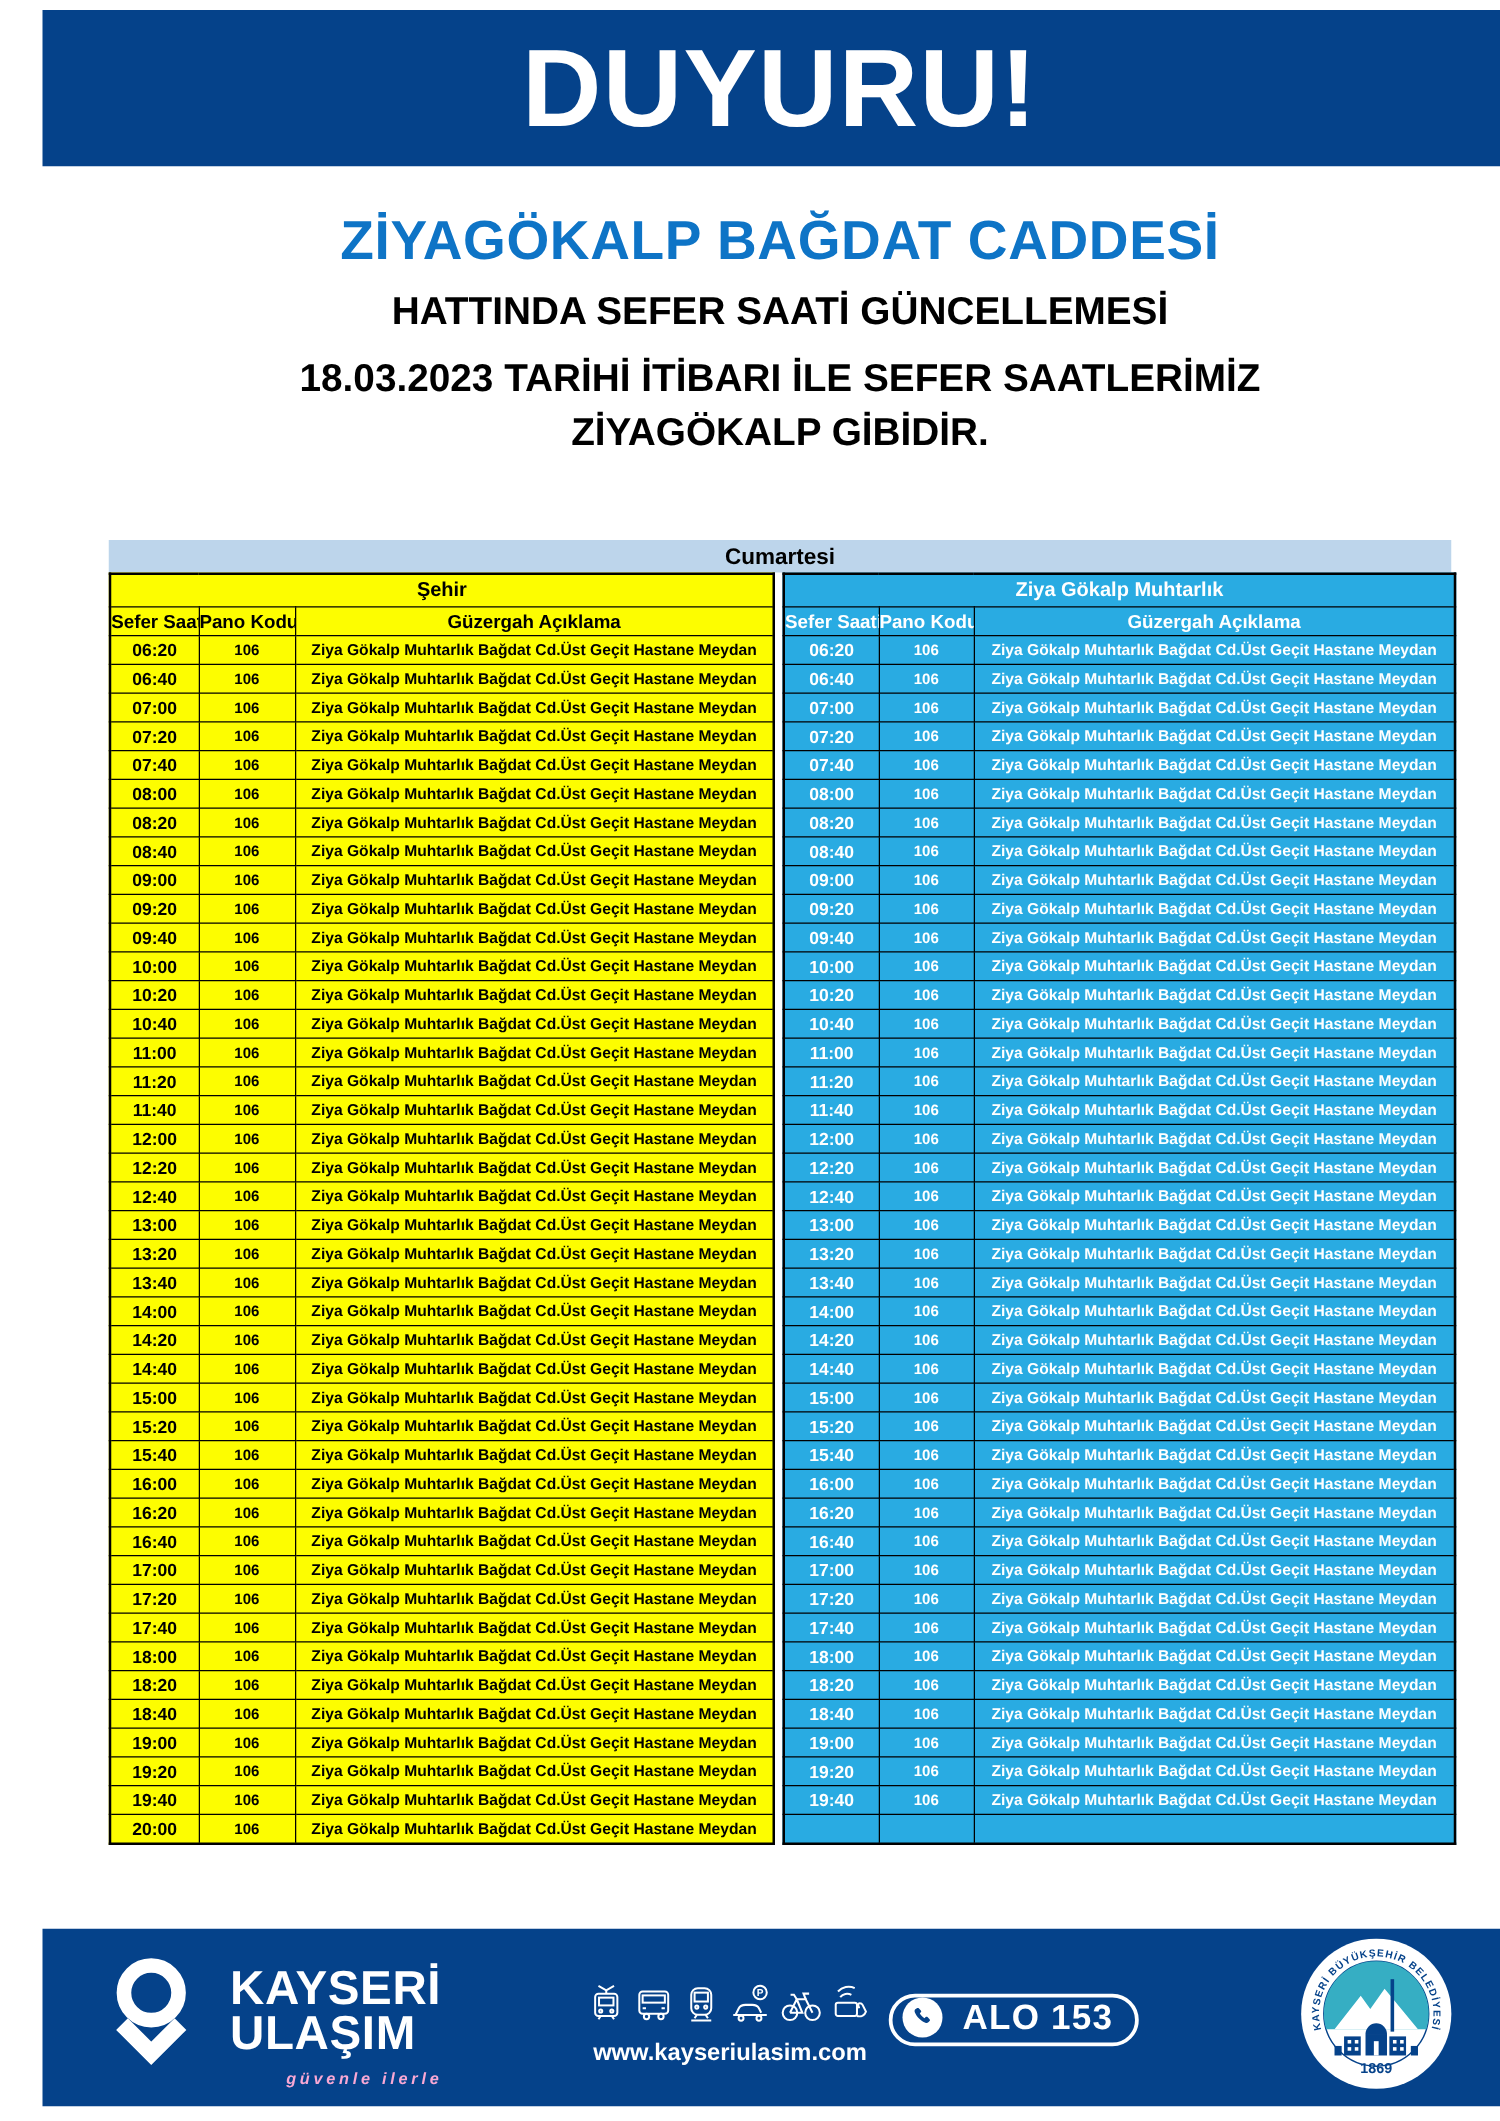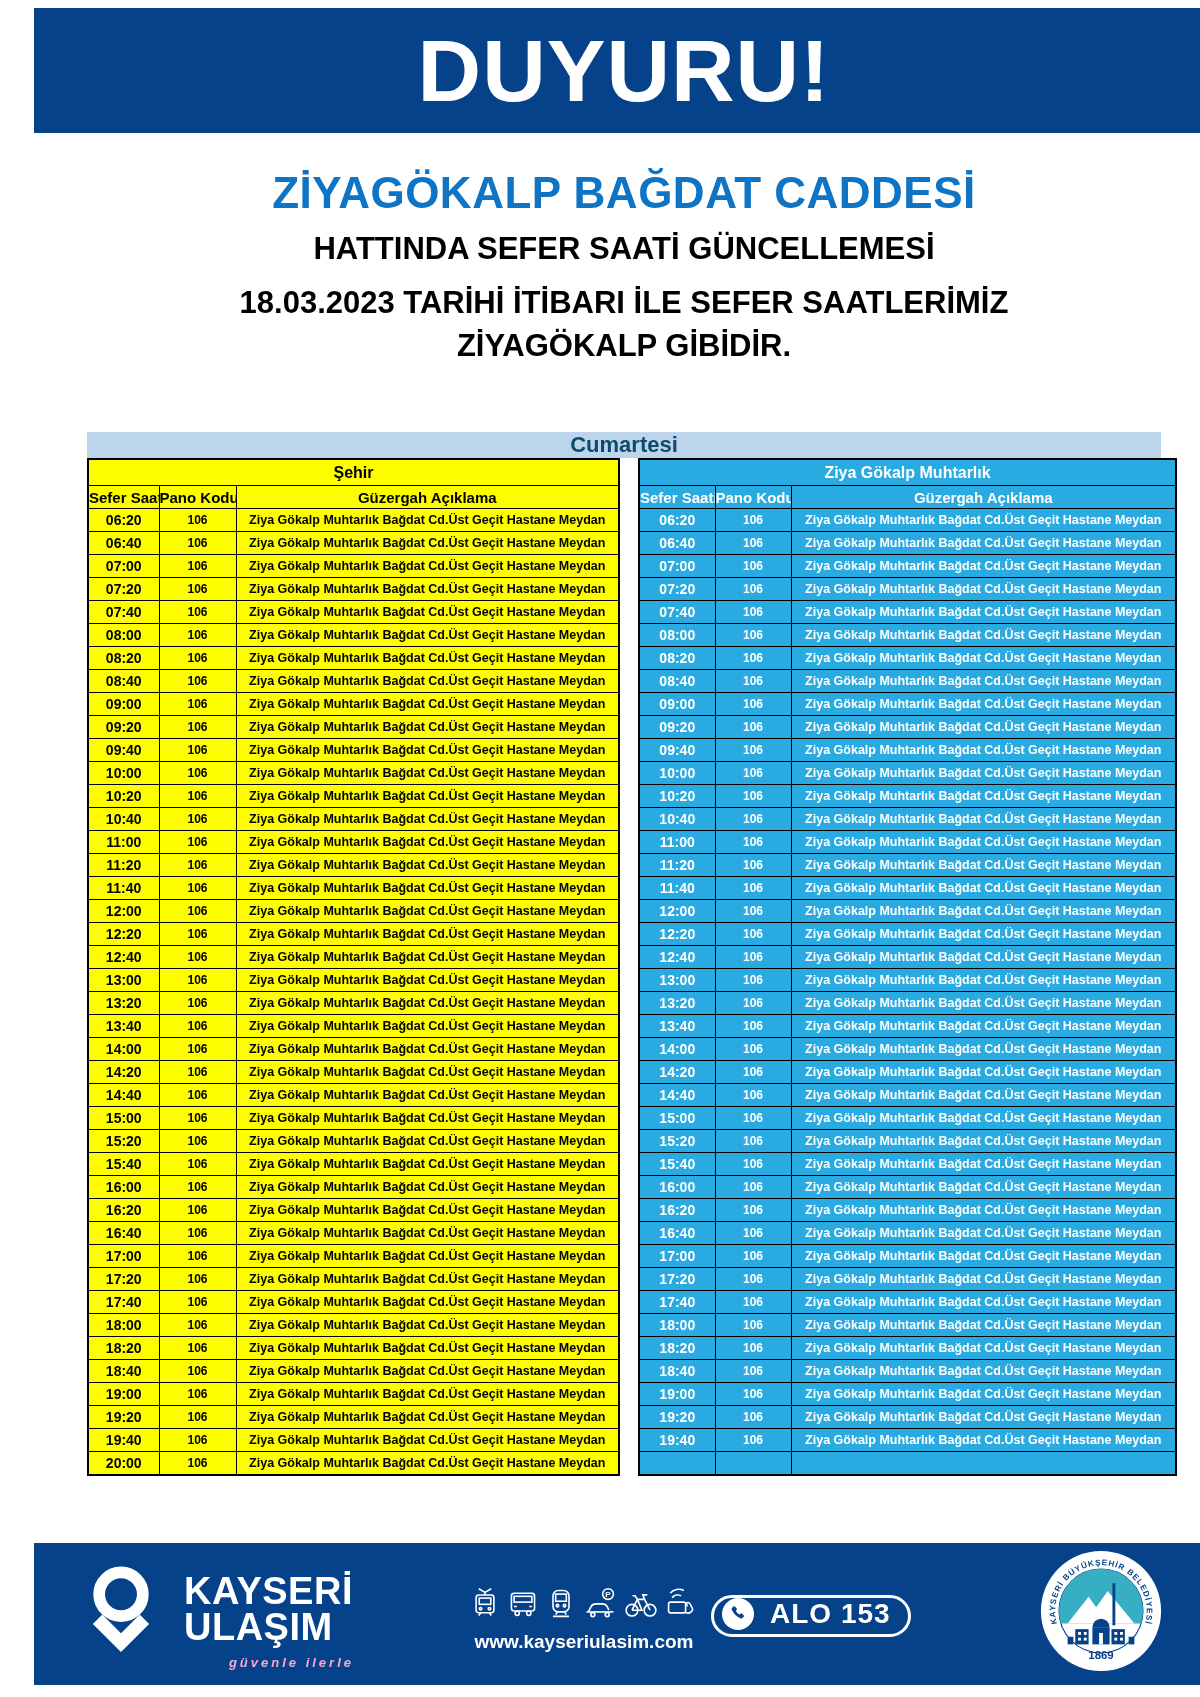--- a/index.html
+++ b/index.html
@@ -15,23 +15,23 @@
   .line-name{position:absolute;left:0;top:168px;width:100%;text-align:center;
              color:#0E74C6;font-size:44px;font-weight:bold;letter-spacing:0.5px;}
   .subtitle{position:absolute;left:0;width:100%;text-align:center;color:#000000;
             font-size:31px;font-weight:bold;}
   .sub1{top:231px;}
   .sub2{top:285px;}
   .sub3{top:328px;}
 
   
   .schedule{position:absolute;left:63px;top:432px;width:1074px;}
-  .day-header{height:26px;background:#BDD5EB;color:#0c4a6e;font-size:22px;font-weight:bold;
+  .day-header{height:26px;background:#BDD5EB;color:#000000;font-size:18px;font-weight:bold;
               display:flex;align-items:center;justify-content:center;}
-  .tables{display:flex;gap:18px;align-items:flex-start;}
+  .tables{display:flex;gap:6px;align-items:flex-start;}
   table.sched{border-collapse:collapse;table-layout:fixed;}
   table.sched th,table.sched td{border:1px solid #000;padding:0;text-align:center;
               vertical-align:middle;font-weight:bold;overflow:hidden;white-space:nowrap;}
   table.sched{border:2px solid #000;}
   th.group{height:25px;font-size:16px;}
   th.colhead{height:22px;font-size:15px;}
   table.sched td{height:22px;}
   table.sched td:nth-child(1){font-size:14px;}
   table.sched td:nth-child(2){font-size:12px;}
   table.sched td:nth-child(3){font-size:12.5px;}

